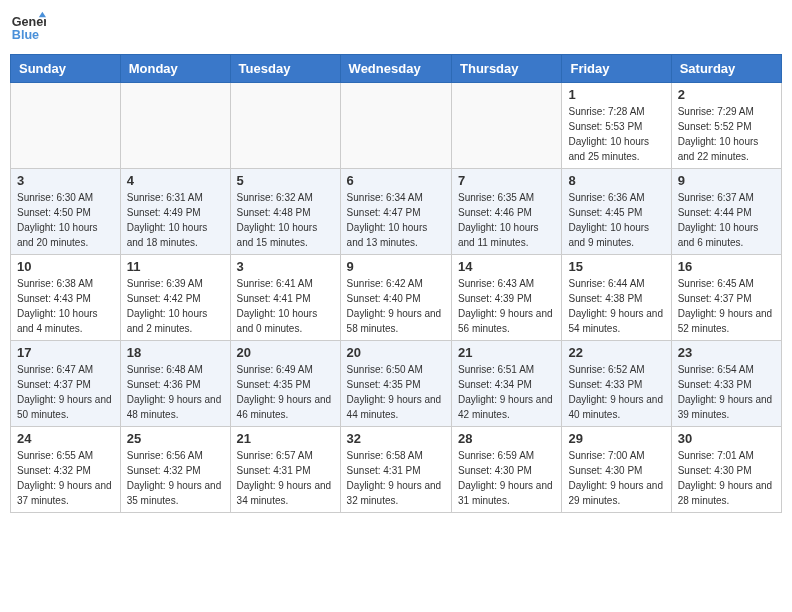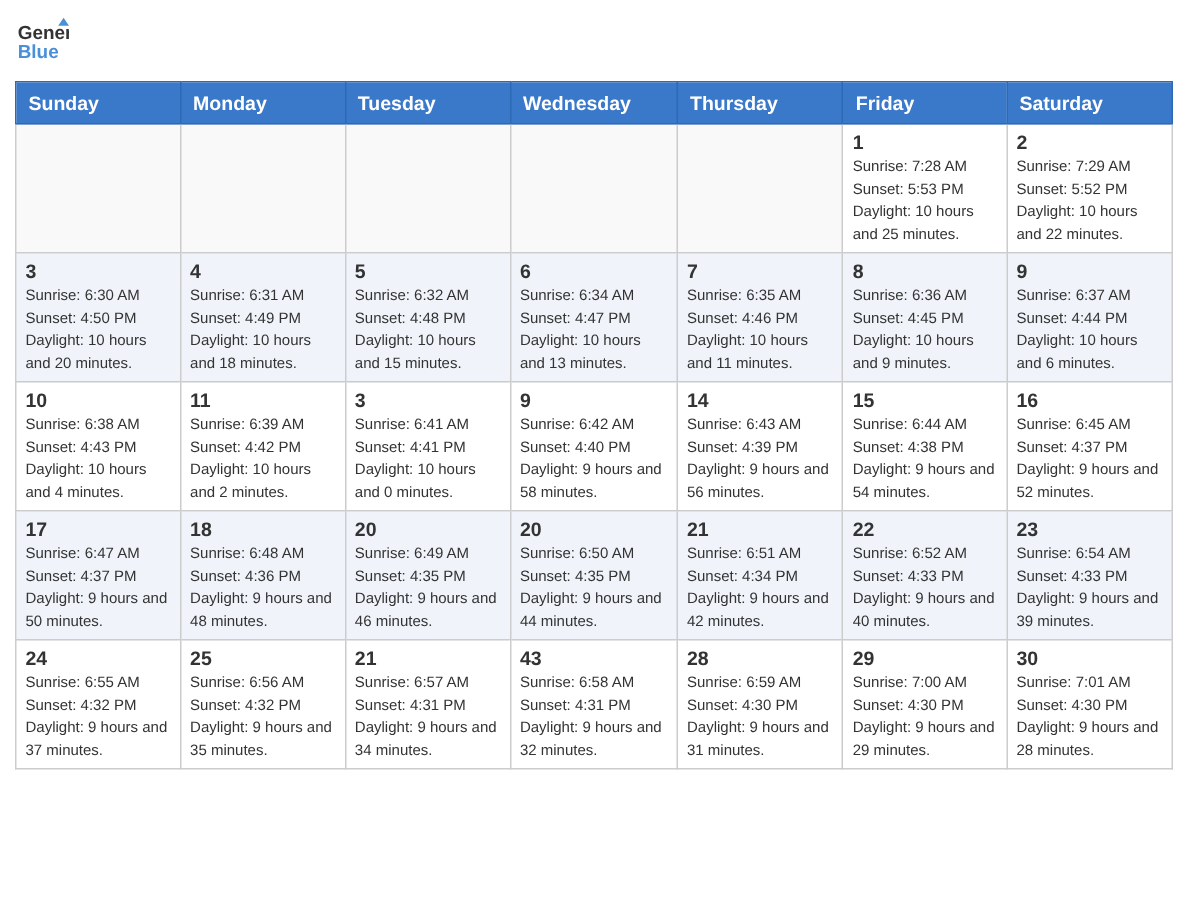--- a/index.html
+++ b/index.html
@@ -225,21 +225,21 @@
         </td>
         <td>
           <span class="day-num">25</span>
           <div class="day-info">Sunrise: 6:56 AM<br>Sunset: 4:32 PM<br>Daylight: 9 hours and 35 minutes.</div>
         </td>
         <td>
           <span class="day-num">21</span>
           <div class="day-info">Sunrise: 6:57 AM<br>Sunset: 4:31 PM<br>Daylight: 9 hours and 34 minutes.</div>
         </td>
         <td>
-          <span class="day-num">43</span>
+          <span class="day-num">32</span>
           <div class="day-info">Sunrise: 6:58 AM<br>Sunset: 4:31 PM<br>Daylight: 9 hours and 32 minutes.</div>
         </td>
         <td>
           <span class="day-num">28</span>
           <div class="day-info">Sunrise: 6:59 AM<br>Sunset: 4:30 PM<br>Daylight: 9 hours and 31 minutes.</div>
         </td>
         <td>
           <span class="day-num">29</span>
           <div class="day-info">Sunrise: 7:00 AM<br>Sunset: 4:30 PM<br>Daylight: 9 hours and 29 minutes.</div>
         </td>

